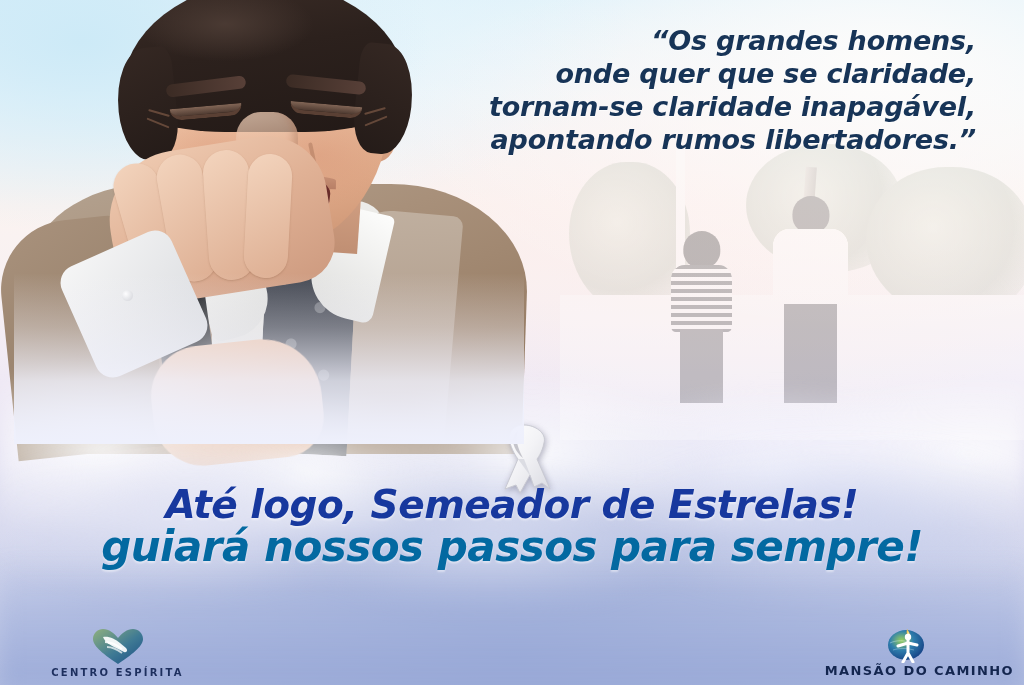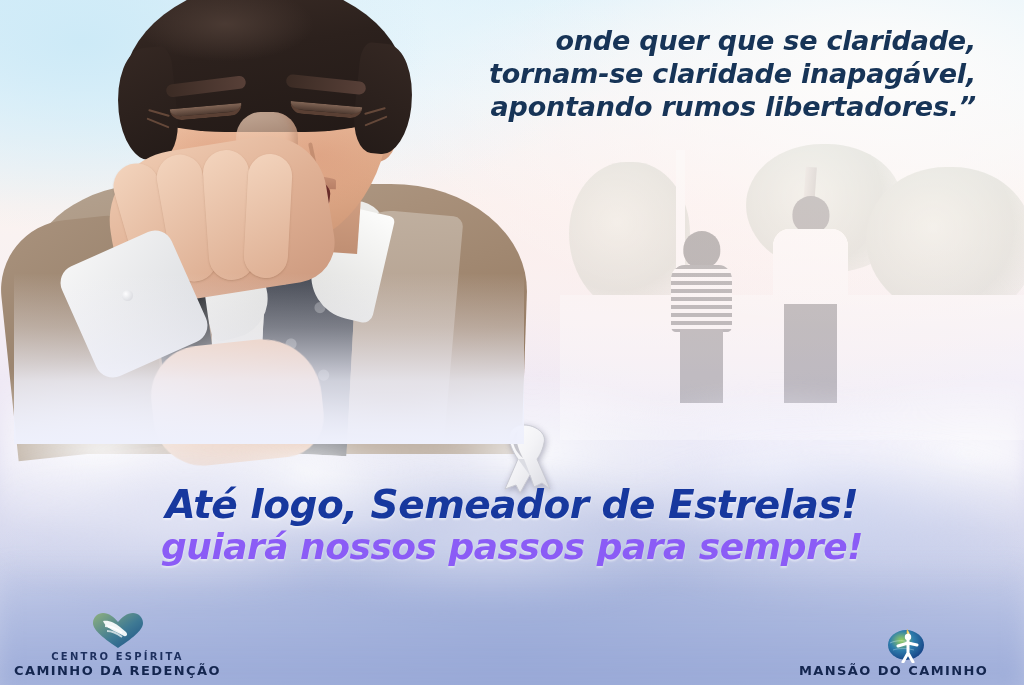--- a/index.html
+++ b/index.html
@@ -388,25 +388,25 @@
   .hl {
     font-family:"DejaVu Sans", sans-serif;
     font-style:italic; font-weight:bold;
     letter-spacing:-0.5px;
     line-height:42px;
     white-space:nowrap;
     text-shadow:0 2px 2px rgba(255,255,255,.45);
   }
   .hl1 { font-size:39px; color:#17389e; }
   .hl2 { font-size:38px; color:#1a55b0; }
-  .hl3 { font-size:36px; color:#8b5cf6; }
+  .hl3 { font-size:42px; color:#0369a1; }
 
   
   .logo-left  { position:absolute; left:10px;  bottom:6px; width:215px; text-align:center; }
-  .logo-right { position:absolute; right:10px; bottom:6px; width:215px; text-align:left; }
+  .logo-right { position:absolute; right:10px; bottom:6px; width:215px; text-align:right; }
   .logo-mark { height:38px; display:flex; align-items:flex-end; justify-content:center; }
   .logo-text1 {
     font-family:"DejaVu Sans", sans-serif;
     font-size:10px; font-weight:bold; letter-spacing:2.2px;
     color:#1d2f5e; line-height:13px;
   }
   .logo-text2 {
     font-family:"DejaVu Sans", sans-serif;
     font-size:13px; font-weight:bold; letter-spacing:1.4px;
     color:#14264f; line-height:16px;
@@ -498,20 +498,21 @@
     <div class="hand-low"></div>
 
     <div class="fade-mask"></div>
   </div>
 
   <div class="cloud-band cb1"></div>
   <div class="cloud-band cb2"></div>
   <div class="cloud-band cb3"></div>
 
   <div class="quote-block">
+    <div class="quote-line">“Os grandes homens,</div>
     <div class="quote-line">onde quer que se claridade,</div>
     <div class="quote-line">tornam-se claridade inapagável,</div>
     <div class="quote-line">apontando rumos libertadores.”</div>
   </div>
 
   <div class="ribbon">
     <svg width="74" height="80" viewBox="0 0 74 80" aria-hidden="true">
       <defs>
         <linearGradient id="rg" x1="0" y1="0" x2="1" y2="1">
           <stop offset="0%" stop-color="#ffffff"></stop>
@@ -540,21 +541,20 @@
             <stop offset="100%" stop-color="#1b4f86"></stop>
           </linearGradient>
         </defs>
         <path d="M26 36 C8 24 1 17 1 11 C1 5 6 1 11 1 C17 1 22 5 26 10 C30 5 35 1 41 1 C46 1 51 5 51 11 C51 17 44 24 26 36 Z" fill="url(#hl)"></path>
         <path d="M11 9 C17 8 23 11 28 15 L34 20 C36 22 35 25 32 24 L22 19 C18 17 13 14 11 9 Z" fill="#ffffff" opacity=".92"></path>
         <path d="M13 14 C19 14 25 17 30 21" stroke="#ffffff" stroke-width="2" fill="none" opacity=".85"></path>
         <path d="M15 19 C21 19 26 22 30 25" stroke="#ffffff" stroke-width="2" fill="none" opacity=".7"></path>
       </svg>
     </div>
     <div class="logo-text1">CENTRO ESPÍRITA</div>
-    <div class="logo-text2">CAMINHO DA REDENÇÃO</div>
   </div>
 
   <div class="logo-right">
     <div class="logo-mark">
       <svg width="46" height="40" viewBox="0 0 46 40" aria-hidden="true">
         <defs>
           <radialGradient id="gg" cx="38%" cy="35%" r="72%">
             <stop offset="0%" stop-color="#9ad05a"></stop>
             <stop offset="45%" stop-color="#2f7fad"></stop>
             <stop offset="100%" stop-color="#143f84"></stop>

